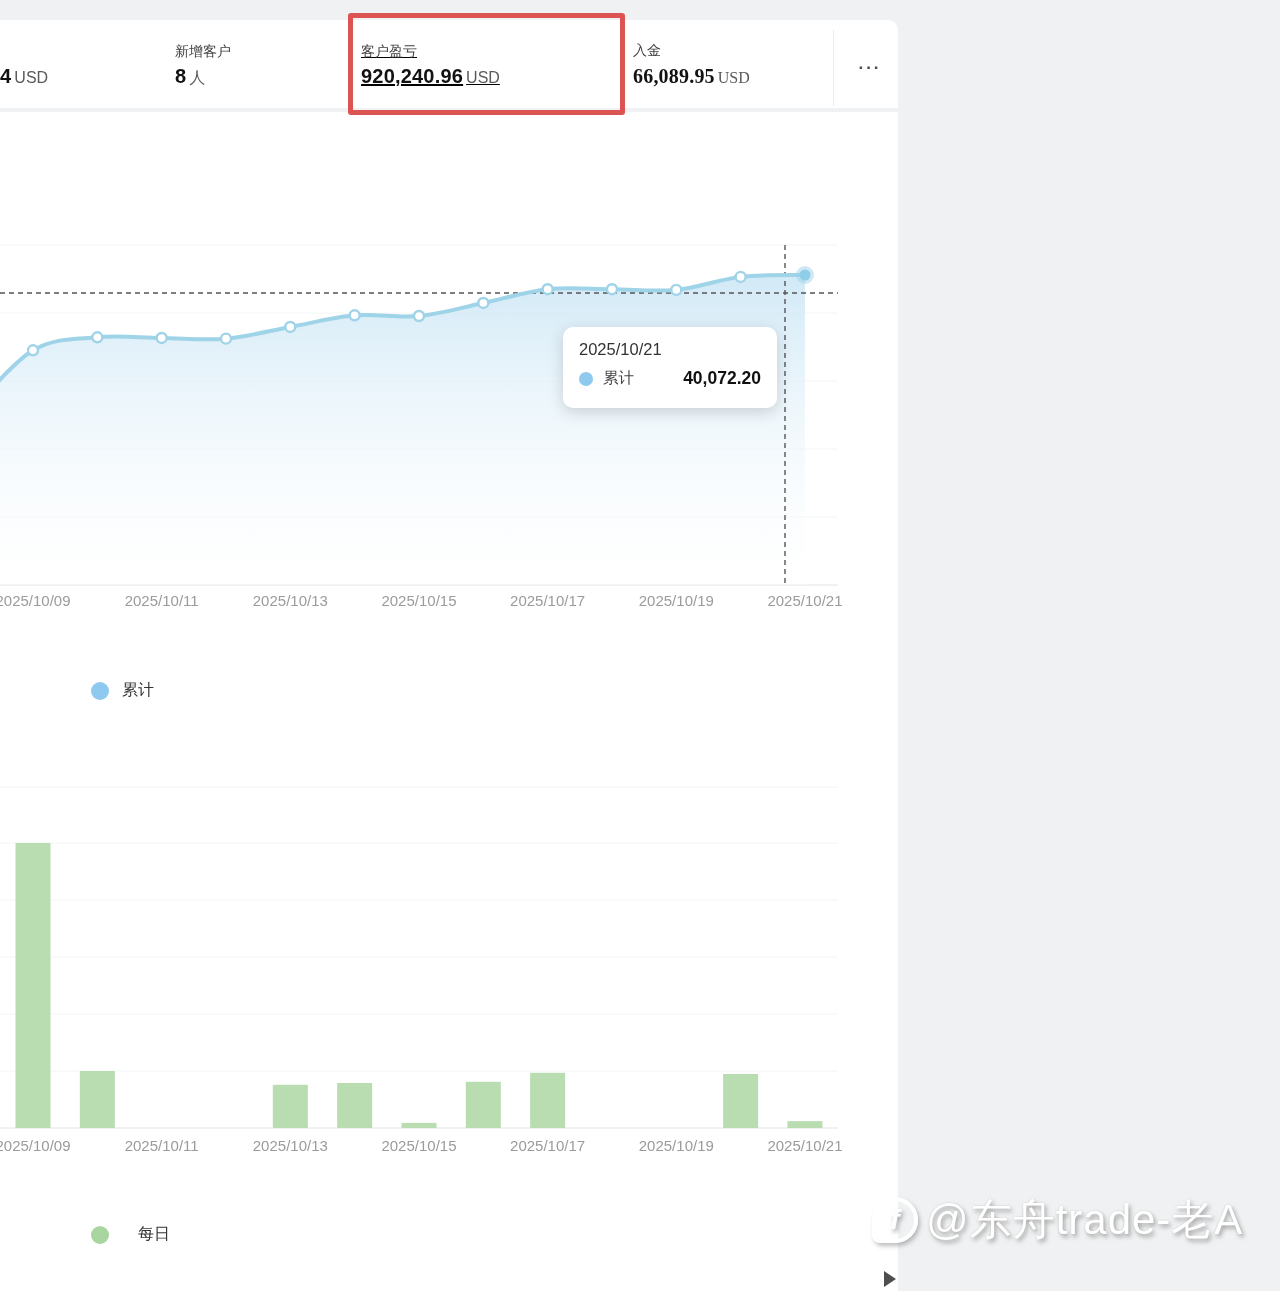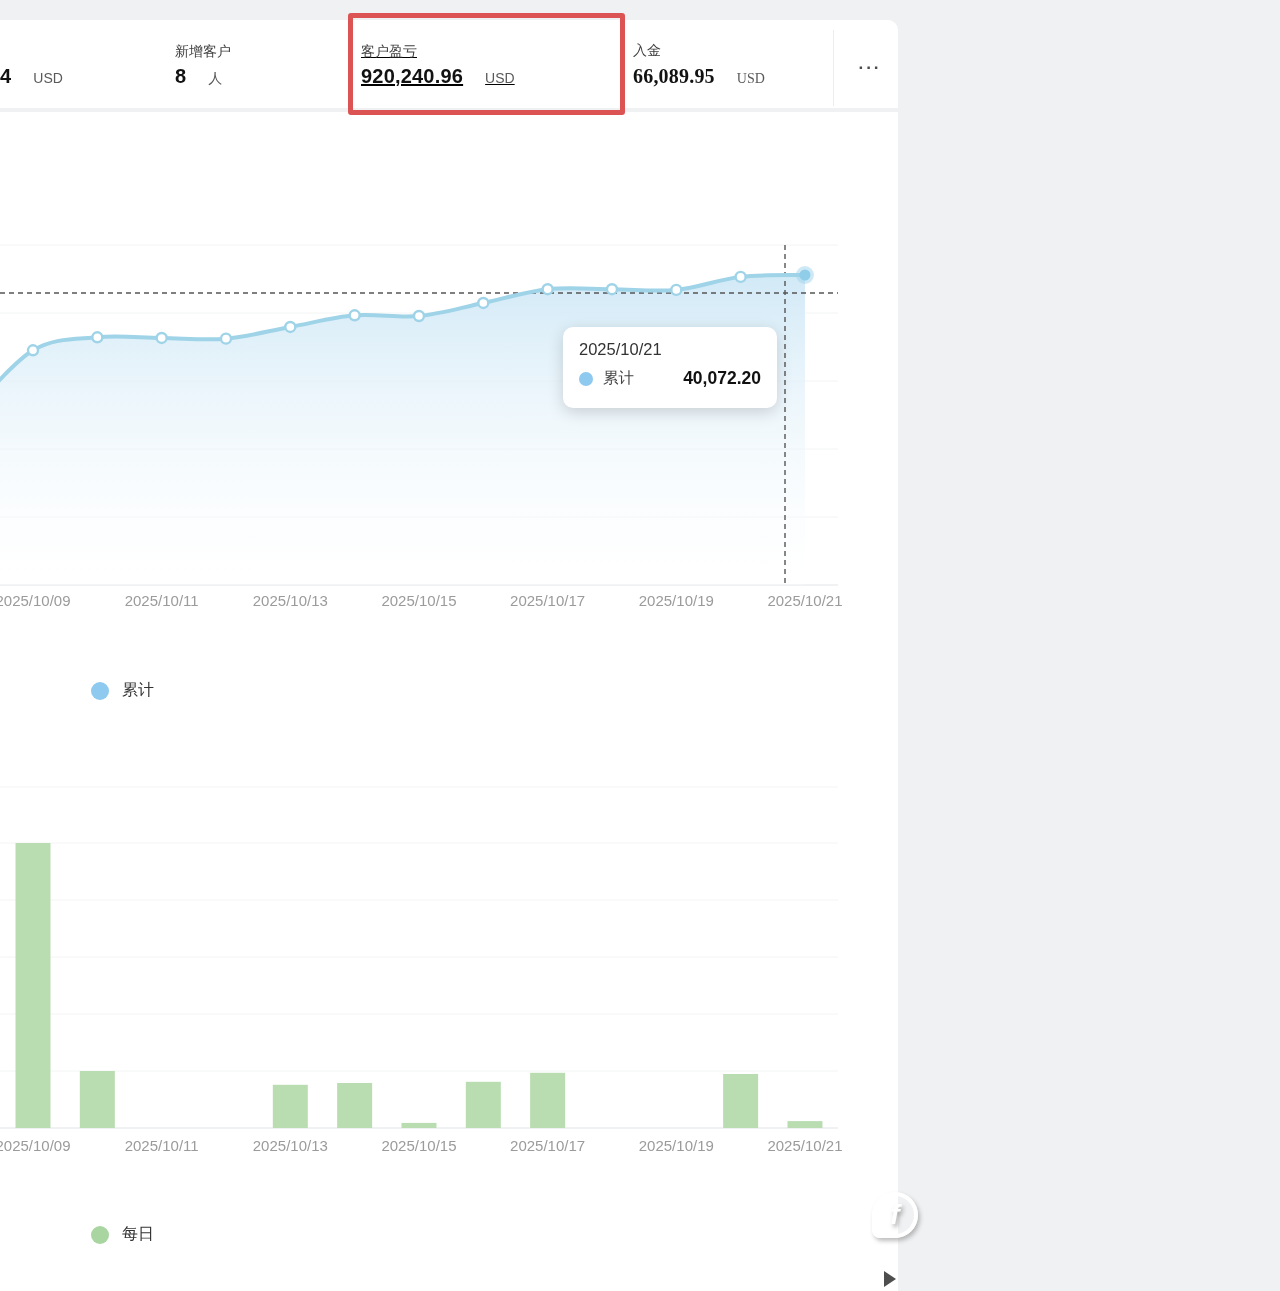--- a/index.html
+++ b/index.html
@@ -10,21 +10,21 @@
   }
   .content{position:absolute;left:0;top:0;width:898px;height:1291px;overflow:hidden;}
   .block-stats{position:absolute;left:0;top:20px;width:898px;height:88px;background:#ffffff;border-top-right-radius:10px;}
   .block-main{position:absolute;left:0;top:112px;width:898px;height:1179px;background:#ffffff;}
   .vdiv{position:absolute;left:833px;top:30px;width:1px;height:76px;background:#ececec;}
 
   .stat{position:absolute;top:40px;}
   .stat .lab{font-size:14px;color:#3d3d3d;height:22px;line-height:22px;}
   .stat .val-row{display:flex;align-items:baseline;margin-top:3px;}
   .stat .val{font-size:20px;font-weight:700;color:#121212;letter-spacing:.2px;}
-  .stat .unit{font-size:14px;color:#5a5a5a;margin-left:22px;}
+  .stat .unit{font-size:16px;color:#5a5a5a;margin-left:3px;}
   .stat.s0{left:0;}
   .stat.s1{left:175px;}
   .stat.s2{left:361px;text-decoration:underline;}
   .stat.s3{left:633px;font-family:Liberation Serif, serif;}
 
   .more-btn{position:absolute;left:848px;top:54px;width:44px;height:28px;line-height:28px;
     color:#4a4a4a;font-size:17px;letter-spacing:2px;font-weight:700;text-align:center;cursor:pointer;}
 
   .red-box{position:absolute;left:348px;top:13px;width:267px;height:92px;
     border:5px solid #dc5353;border-radius:3px;z-index:6;}
@@ -39,21 +39,21 @@
   .tooltip{position:absolute;left:563px;top:327px;width:214px;height:81px;background:#ffffff;
     border-radius:10px;box-shadow:0 4px 16px rgba(0,0,0,.16);z-index:5;padding:13px 16px;box-sizing:border-box;}
   .tooltip .tdate{font-size:16.5px;color:#333333;}
   .tooltip .trow{display:flex;align-items:center;margin-top:9px;}
   .tdot{width:14px;height:14px;border-radius:50%;}
   .tname{font-size:15.5px;color:#444444;margin-left:10px;}
   .tval{margin-left:auto;font-size:17.5px;font-weight:700;color:#111111;}
 
   .legend{position:absolute;display:flex;align-items:center;z-index:4;cursor:pointer;}
   #legend-top{left:91px;top:680px;}
-  #legend-bottom{left:91px;top:1224px;}
+  #legend-bottom{left:91px;top:1224px;gap:16px;}
   .ldot{width:18px;height:18px;border-radius:50%;}
   .ltext{font-size:16px;color:#333333;margin-left:13px;}
 
   .watermark{position:absolute;left:872px;top:1192px;display:flex;align-items:center;z-index:9;pointer-events:none;}
   .wm-icon{width:38px;height:38px;border:4px solid #ffffff;border-radius:50% 50% 50% 8px;
     color:#ffffff;font-size:28px;font-weight:700;font-style:italic;
     display:flex;align-items:center;justify-content:center;margin-right:8px;
     box-shadow:2px 3px 4px rgba(110,110,110,.45);text-shadow:2px 3px 4px rgba(110,110,110,.6);}
   .wm-text{font-size:42px;color:#ffffff;letter-spacing:1px;white-space:nowrap;
     text-shadow:2px 3px 4px rgba(115,115,115,.62), 0 0 2px rgba(160,160,160,.35);}
@@ -186,15 +186,16 @@
       <span class="tdot" style="background:#8ec9ef"></span>
       <span class="tname">累计</span>
       <span class="tval">40,072.20</span>
     </div>
   </div>
 
 </div>
 
 <div class="watermark">
   <span class="wm-icon">f</span>
+  <span class="wm-text">@东舟trade-老A</span>
 </div>
 
 <div class="corner-arrow"></div>
 
 </body></html>

